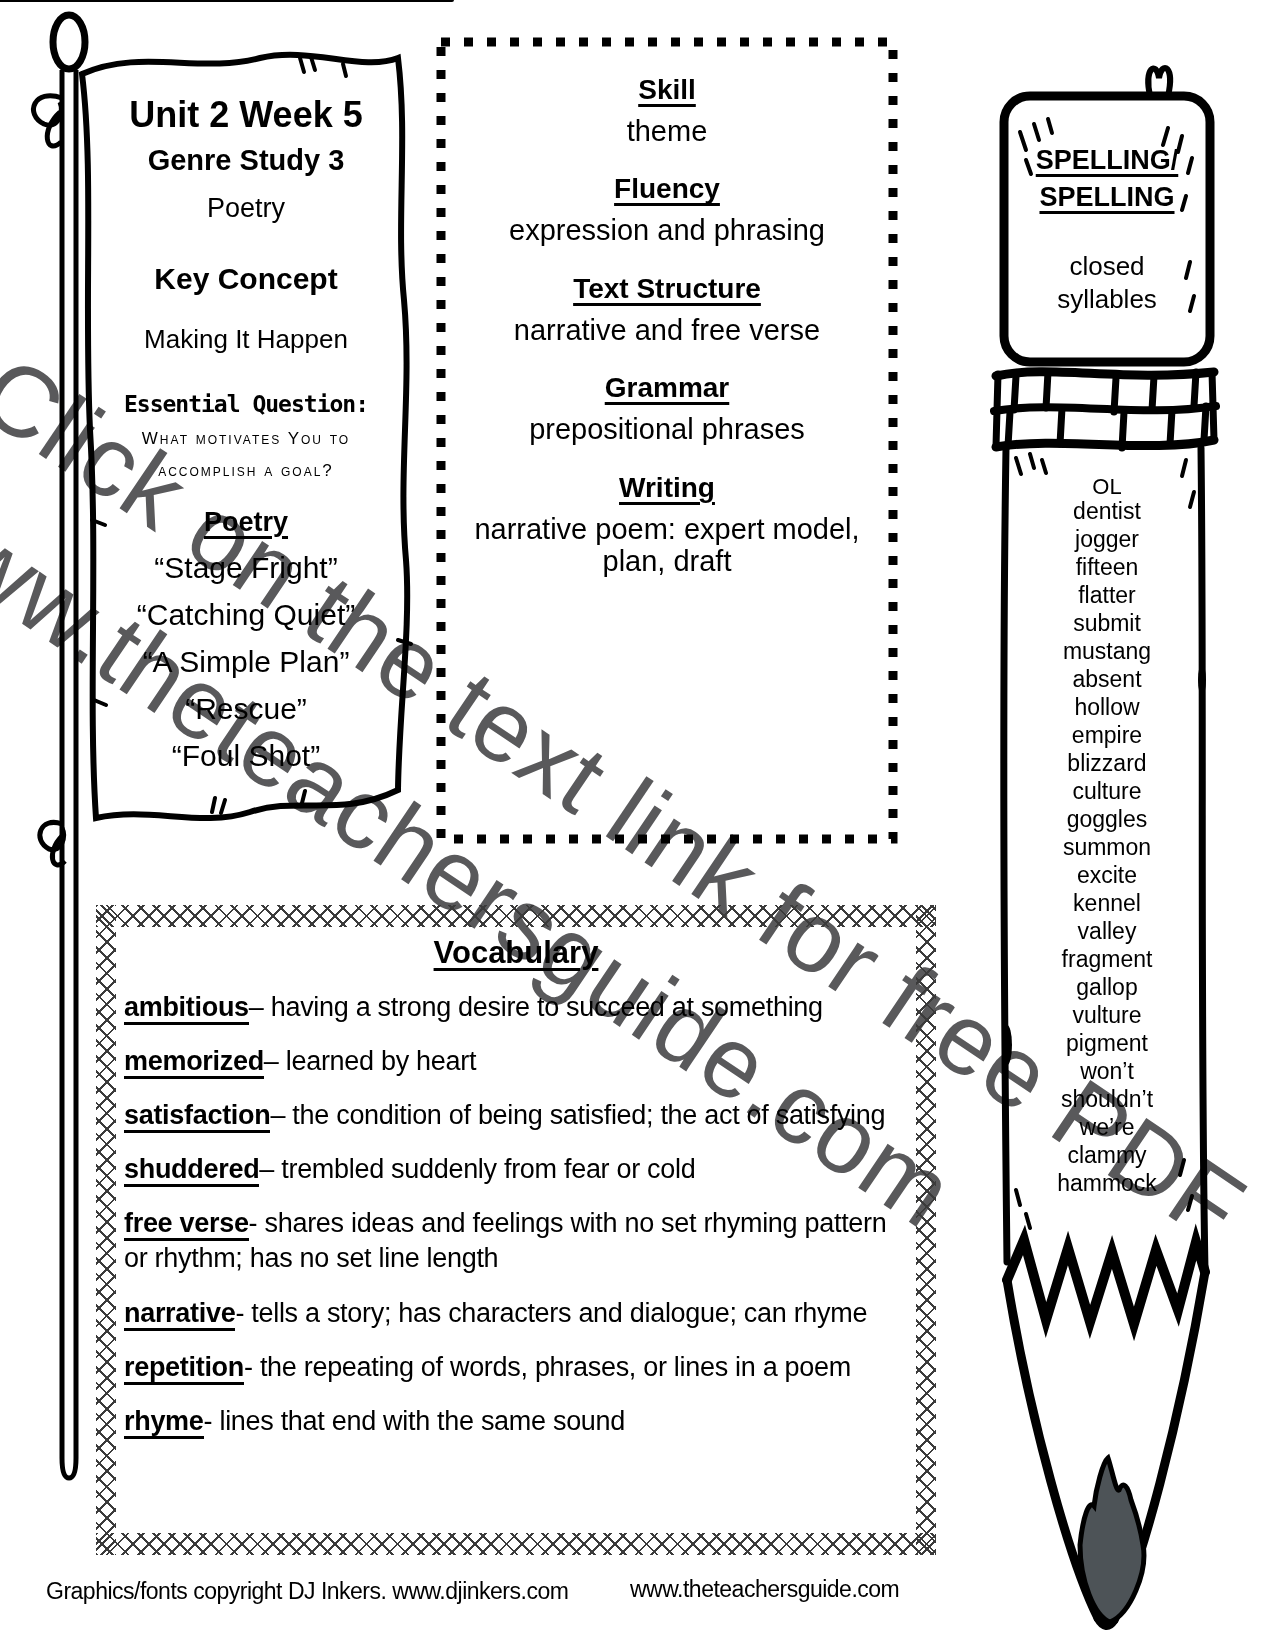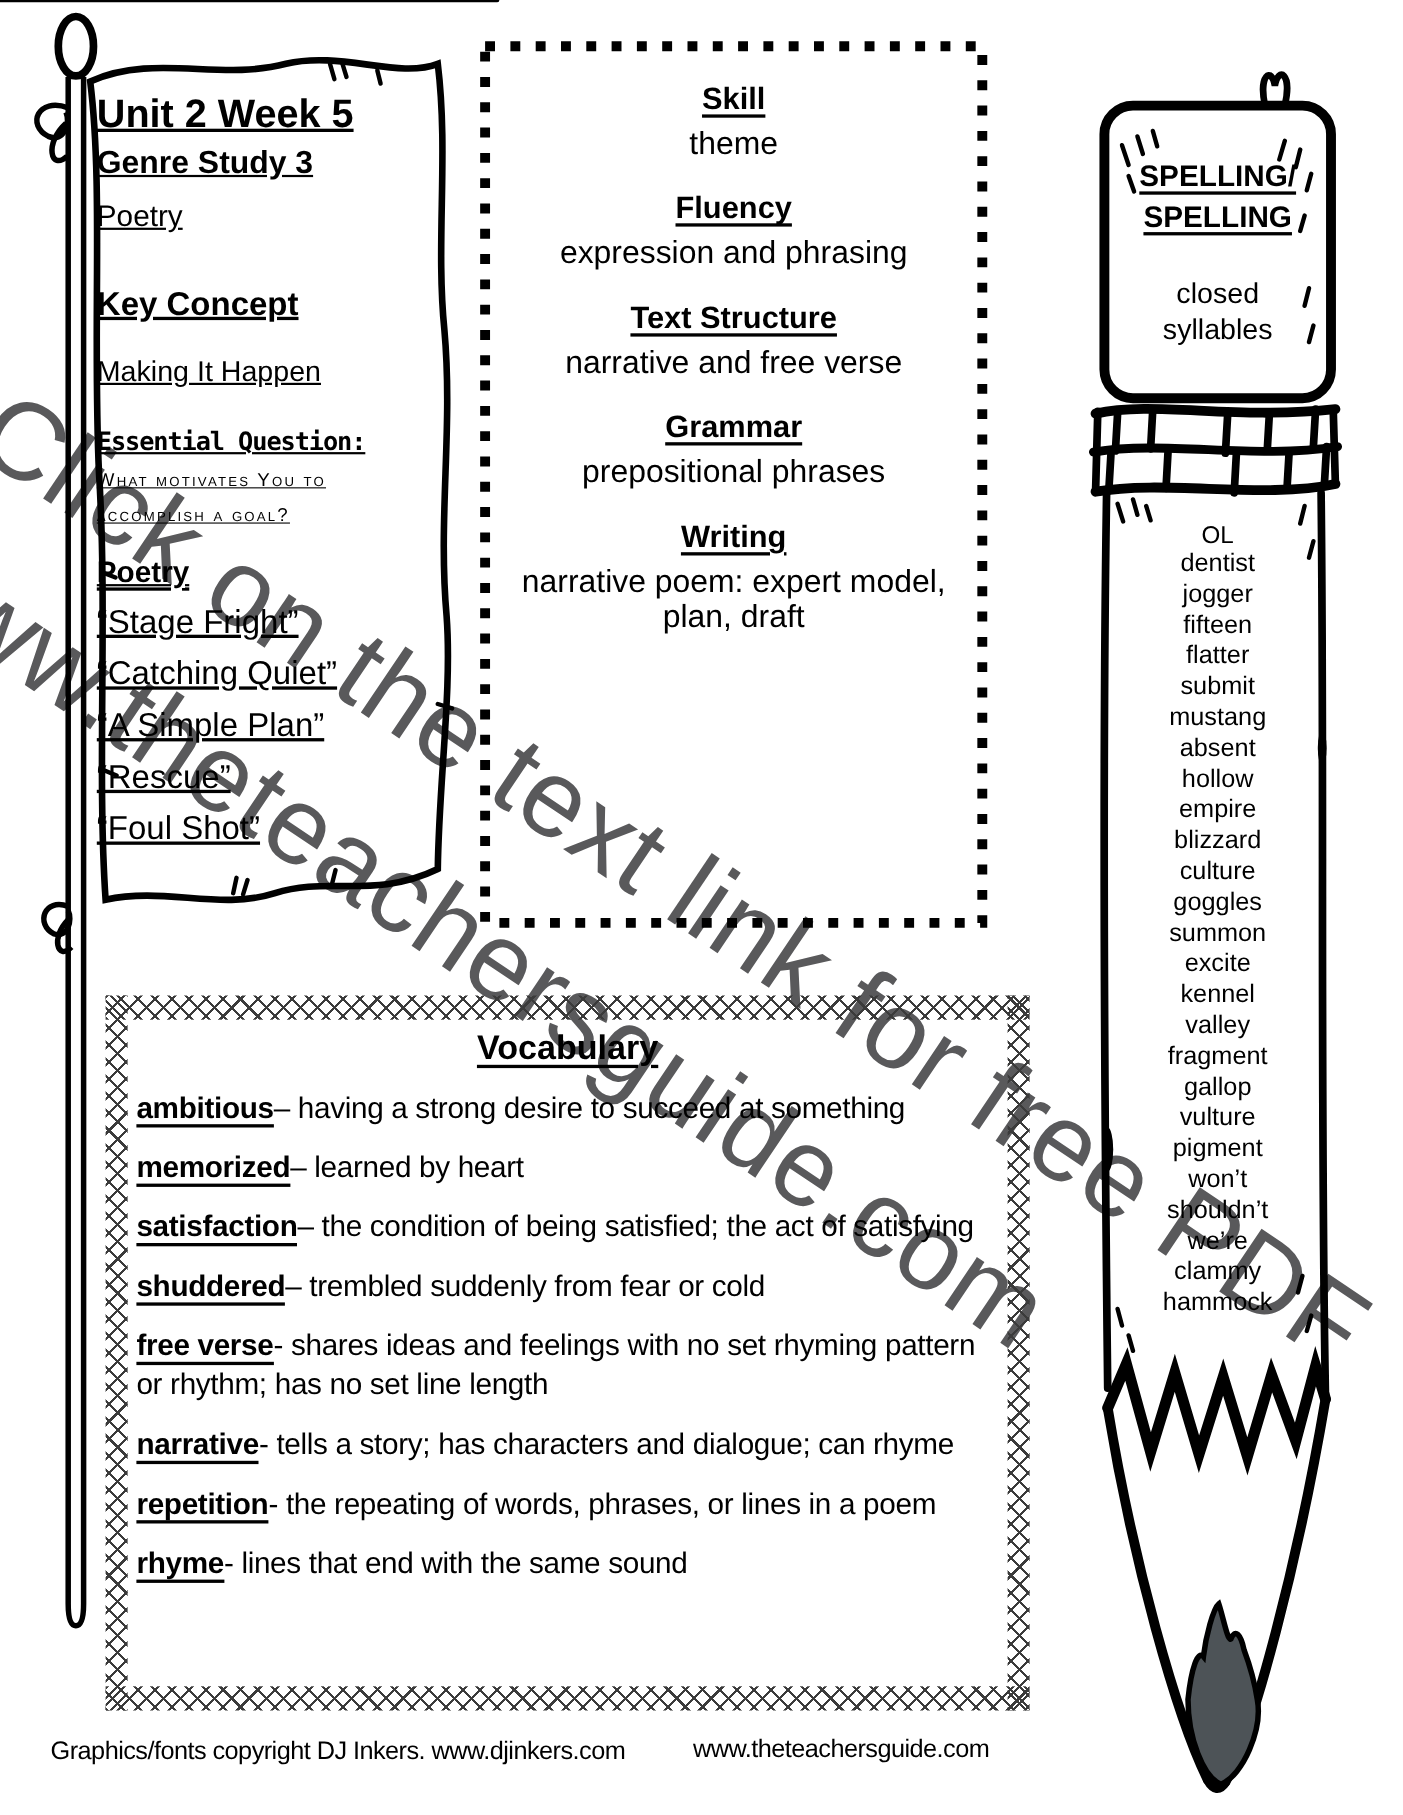--- a/index.html
+++ b/index.html
@@ -10,25 +10,25 @@
   
   .watermark{
     position:absolute;left:34px;top:318px;
     transform:rotate(34deg);transform-origin:0 0;
     font-size:100px;line-height:1.5;color:#59595b;
     white-space:nowrap;z-index:0;letter-spacing:1px;
   }
   
   svg.art{position:absolute;left:0;top:0;z-index:1;}
   
-  .flag-text{position:absolute;left:88px;top:70px;width:316px;z-index:2;text-decoration:underline;}
+  .flag-text{position:absolute;left:88px;top:82px;width:316px;text-align:center;z-index:2;}
   .flag-title{font-size:36px;font-weight:bold;margin-top:12px;}
   .flag-sub{font-size:29px;font-weight:bold;margin-top:8px;}
   .flag-genre{font-size:27px;margin-top:16px;}
-  .key-label{font-size:30px;font-weight:bold;margin-top:48px;}
+  .key-label{font-size:30px;font-weight:bold;margin-top:38px;}
   .key-val{font-size:26px;margin-top:28px;}
   .eq-label{font-family:"DejaVu Sans Mono",monospace;font-size:23px;font-weight:bold;margin-top:36px;letter-spacing:-1px;}
   .eq-line{font-size:17px;font-variant:small-caps;letter-spacing:2px;margin-top:12px;font-weight:500;}
   .poetry-head{font-size:27px;font-weight:bold;margin-top:26px;}
   .u{text-decoration:underline;text-decoration-thickness:3px;text-underline-offset:5px;}
   .poem{font-size:30px;margin-top:13px;}
   
   .focus-text{position:absolute;left:441px;top:42px;width:452px;text-align:center;z-index:2;padding-top:32px;}
   .sec{margin-bottom:26px;}
   .sec-h{font-size:28px;font-weight:bold;}

